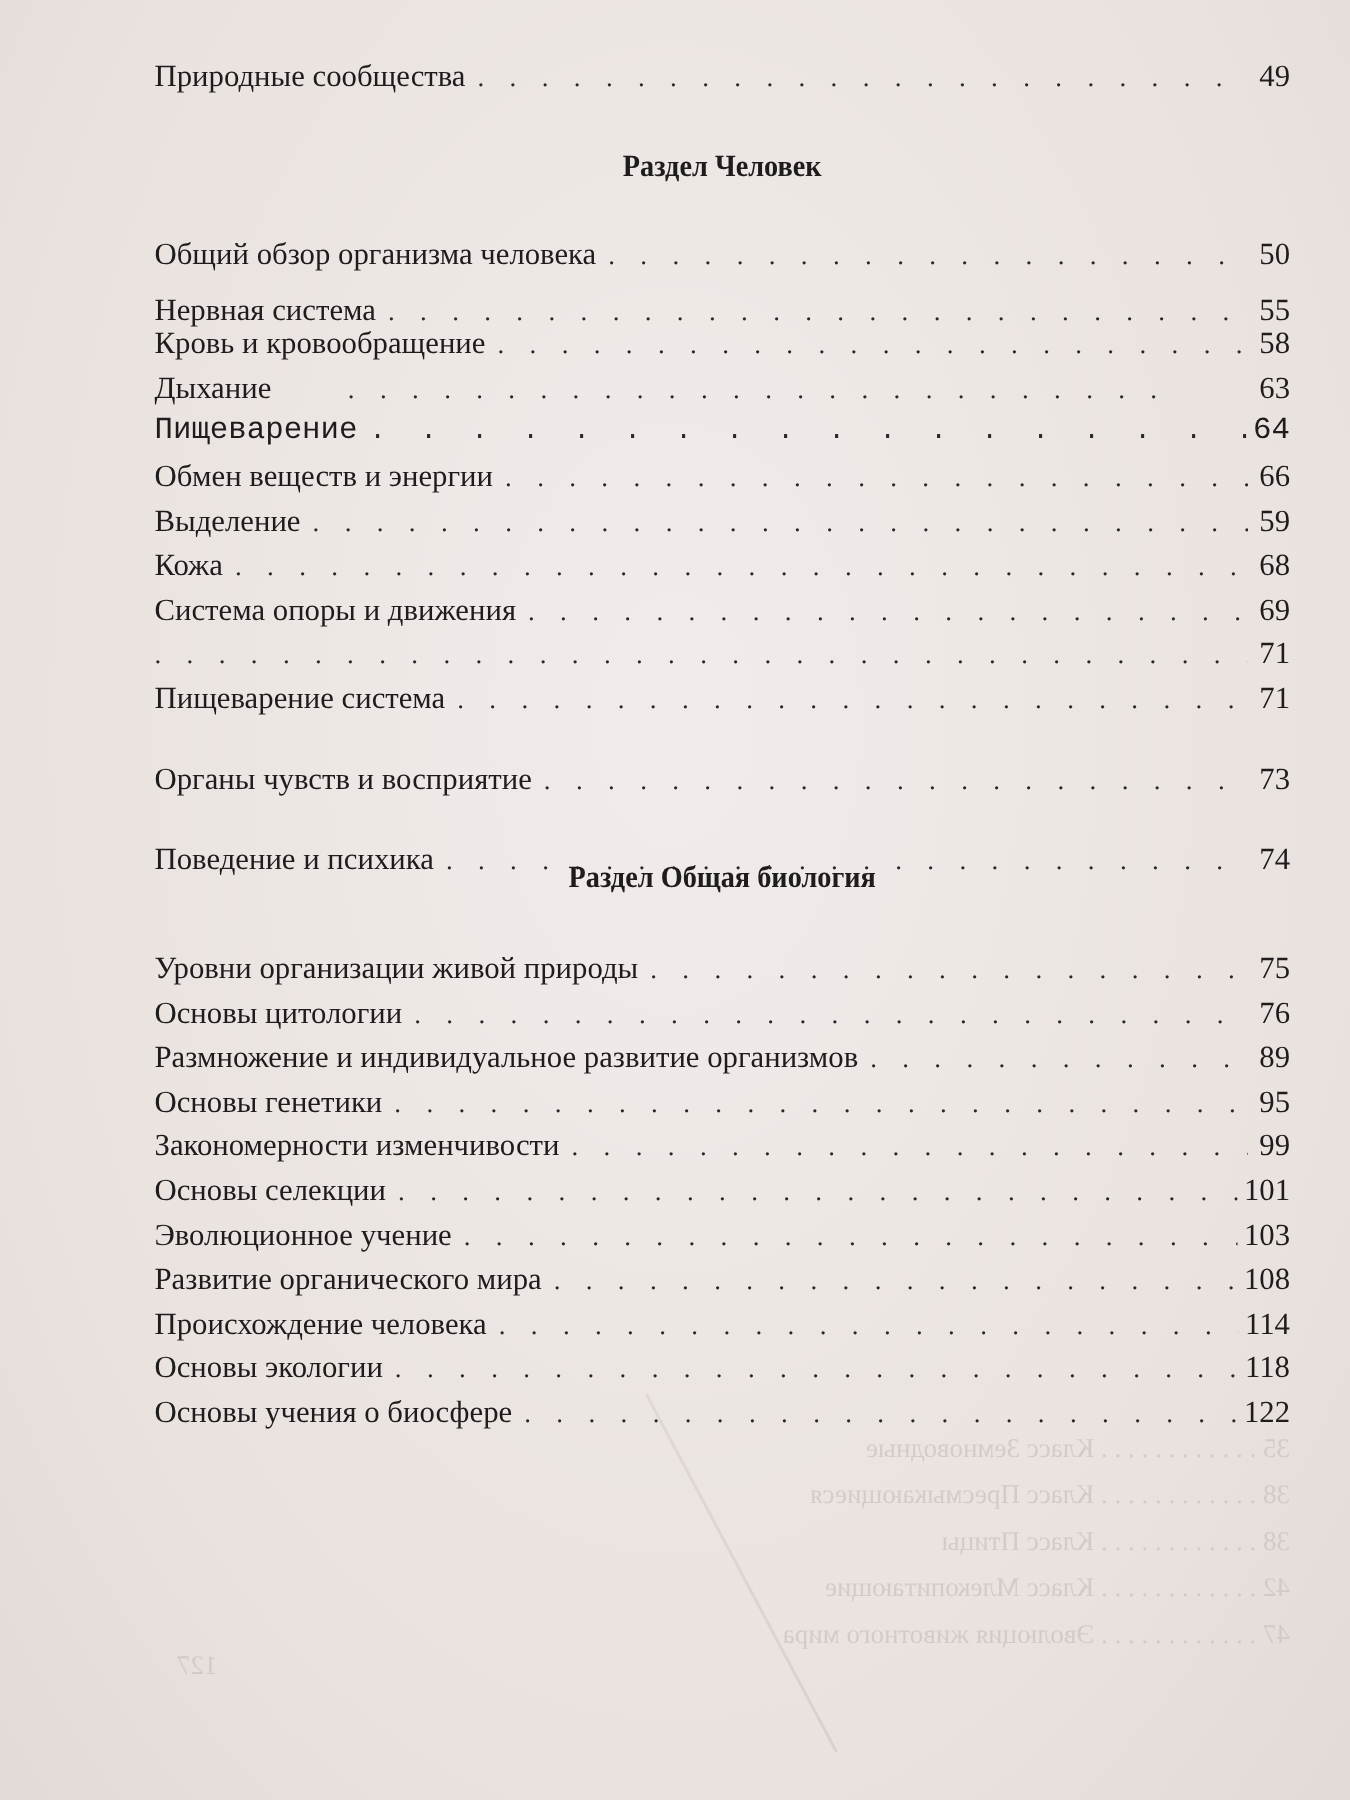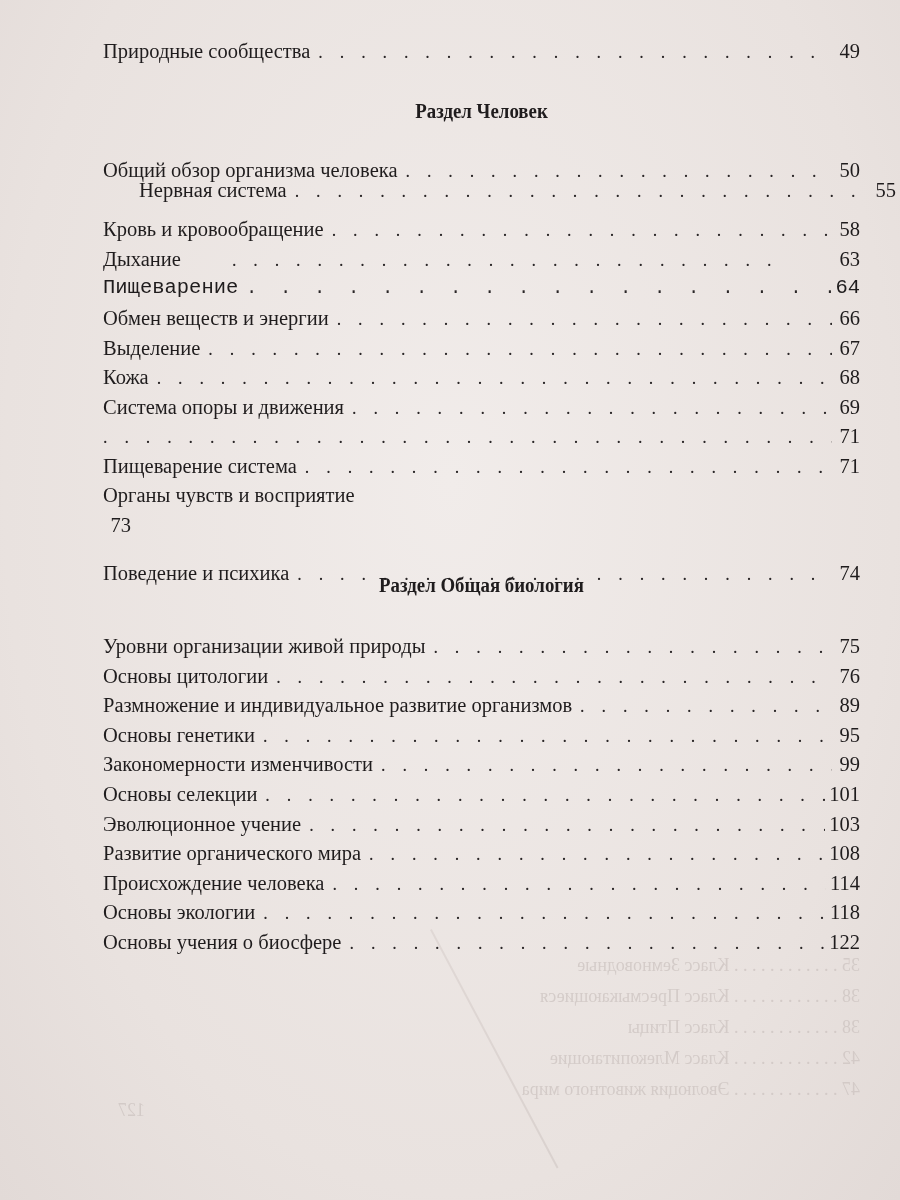--- a/index.html
+++ b/index.html
@@ -49,21 +49,21 @@
   </div>
 
   <div class="heading" style="top:96px">Раздел Человек</div>
 
   <div id="sec0">
       <div class="row" style="top: 155px;">
         <span class="title">Общий обзор организма человека</span>
         <span class="dots">. . . . . . . . . . . . . . . . . . . . . . . . . . . . . . . . . . . . . . . . . . . . . . . . . . . . . . . . . . . . </span>
         <span class="page-num">50</span>
       </div>
-      <div class="row" style="top: 175px; margin-left: 36px;">
+      <div class="row" style="top: 192px;">
         <span class="title">Нервная система</span>
         <span class="dots">. . . . . . . . . . . . . . . . . . . . . . . . . . . . . . . . . . . . . . . . . . . . . . . . . . . . . . . . . . . . </span>
         <span class="page-num">55</span>
       </div>
       <div class="row" style="top: 214.2px;">
         <span class="title">Кровь и кровообращение</span>
         <span class="dots">. . . . . . . . . . . . . . . . . . . . . . . . . . . . . . . . . . . . . . . . . . . . . . . . . . . . . . . . . . . . </span>
         <span class="page-num">58</span>
       </div>
       <div class="row" style="top: 243.8px; gap: 43px;">
@@ -77,42 +77,42 @@
         <span class="page-num">64</span>
       </div>
       <div class="row" style="top: 303px;">
         <span class="title">Обмен веществ и энергии</span>
         <span class="dots">. . . . . . . . . . . . . . . . . . . . . . . . . . . . . . . . . . . . . . . . . . . . . . . . . . . . . . . . . . . . </span>
         <span class="page-num">66</span>
       </div>
       <div class="row" style="top: 332.6px;">
         <span class="title">Выделение</span>
         <span class="dots">. . . . . . . . . . . . . . . . . . . . . . . . . . . . . . . . . . . . . . . . . . . . . . . . . . . . . . . . . . . . </span>
-        <span class="page-num">67</span>
+        <span class="page-num">59</span>
       </div>
       <div class="row" style="top: 362.2px;">
         <span class="title">Кожа</span>
         <span class="dots">. . . . . . . . . . . . . . . . . . . . . . . . . . . . . . . . . . . . . . . . . . . . . . . . . . . . . . . . . . . . </span>
         <span class="page-num">68</span>
       </div>
       <div class="row" style="top: 391.8px;">
         <span class="title">Система опоры и движения</span>
         <span class="dots">. . . . . . . . . . . . . . . . . . . . . . . . . . . . . . . . . . . . . . . . . . . . . . . . . . . . . . . . . . . . </span>
         <span class="page-num">69</span>
       </div>
       <div class="row" style="top: 421.4px;">
         <span class="dots">. . . . . . . . . . . . . . . . . . . . . . . . . . . . . . . . . . . . . . . . . . . . . . . . . . . . . . . . . . . . </span>
         <span class="page-num">71</span>
       </div>
       <div class="row" style="top: 451px;">
         <span class="title">Пищеварение система</span>
         <span class="dots">. . . . . . . . . . . . . . . . . . . . . . . . . . . . . . . . . . . . . . . . . . . . . . . . . . . . . . . . . . . . </span>
         <span class="page-num">71</span>
       </div>
-      <div class="row" style="top: 480px; flex-direction: column;">
+      <div class="row" style="top: 505px;">
         <span class="title">Органы чувств и восприятие</span>
         <span class="dots">. . . . . . . . . . . . . . . . . . . . . . . . . . . . . . . . . . . . . . . . . . . . . . . . . . . . . . . . . . . . </span>
         <span class="page-num">73</span>
       </div>
       <div class="row" style="top: 510.2px; margin-top: 48px;">
         <span class="title">Поведение и психика</span>
         <span class="dots">. . . . . . . . . . . . . . . . . . . . . . . . . . . . . . . . . . . . . . . . . . . . . . . . . . . . . . . . . . . . </span>
         <span class="page-num">74</span>
       </div>
     </div>

